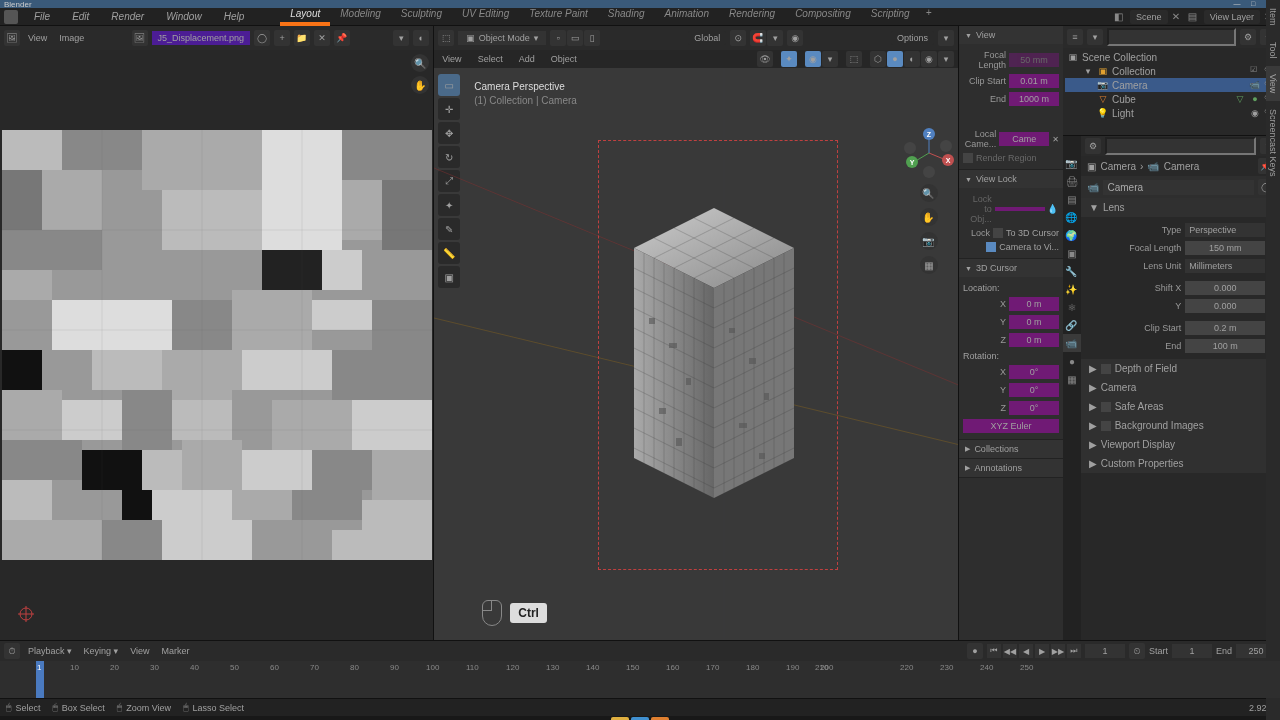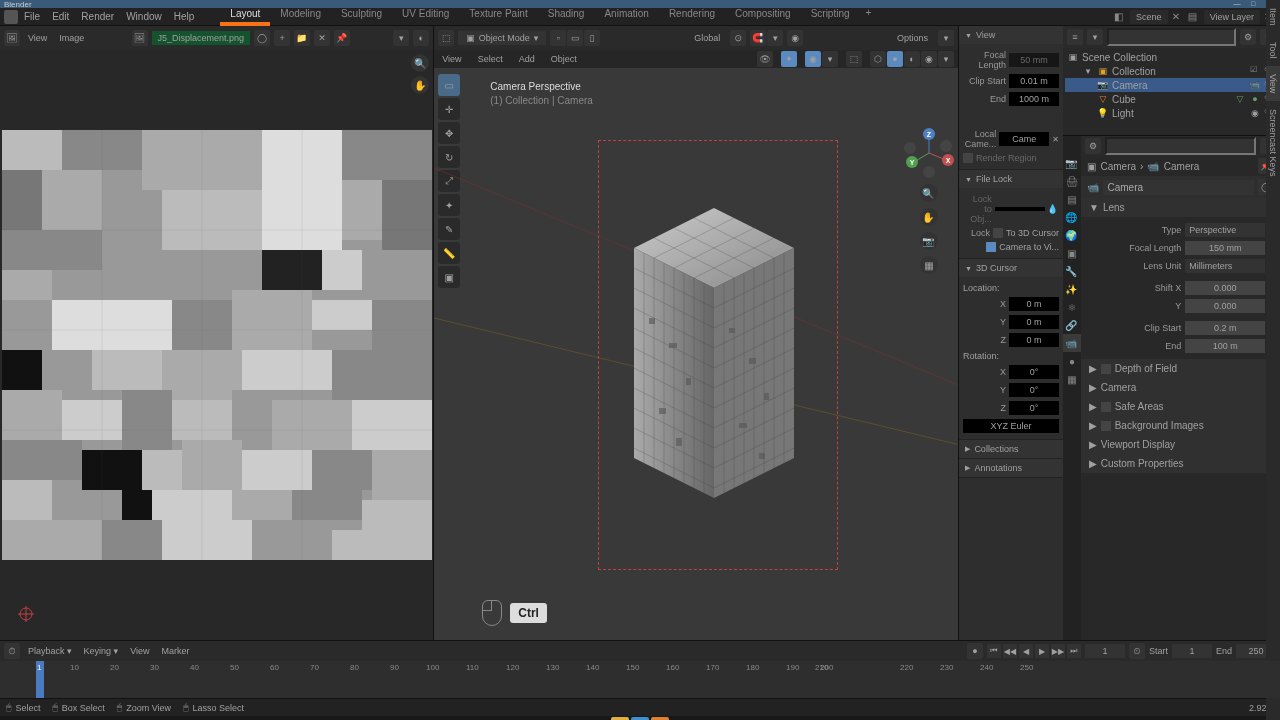--- a/index.html
+++ b/index.html
@@ -6,50 +6,50 @@
 body { background: #1a1a1a; color: #a0a0a0; font-size: 10px; overflow: hidden; width: 1280px; height: 720px; position: relative; }
 
 
 .titlebar { height: 8px; background: #3a5a7a; display: flex; justify-content: space-between; align-items: center; padding: 0 4px; }
 .titlebar-left { font-size: 8px; color: #ccc; }
 .titlebar-right { display: flex; gap: 2px; }
 .win-btn { width: 14px; height: 8px; font-size: 7px; text-align: center; color: #ccc; cursor: pointer; }
 
 
 .topmenu { height: 18px; background: #222; display: flex; align-items: center; padding: 0 4px; border-bottom: 1px solid #111; }
-.topmenu-left { display: flex; gap: 0; align-items: center; }
+.topmenu-left { display: flex; gap: 10px; align-items: center; font-style: italic; }
 .menu-icon { width: 14px; height: 14px; background: #555; border-radius: 2px; }
 .menu-item { padding: 2px 6px; font-size: 10px; cursor: pointer; }
 .workspace-tabs { display: flex; margin-left: 20px; gap: 0; }
 .ws-tab { padding: 3px 10px; font-size: 10px; color: #888; cursor: pointer; border-bottom: 2px solid transparent; }
 .ws-tab.active { color: #ddd; border-bottom: 6px solid #f97316; }
 .ws-add { padding: 2px 6px; color: #888; cursor: pointer; }
 .topmenu-right { margin-left: auto; display: flex; gap: 4px; align-items: center; }
 .top-field { background: #2a2a2a; padding: 2px 6px; font-size: 9px; border-radius: 2px; }
 .top-icon { width: 12px; height: 12px; color: #888; cursor: pointer; }
 
 
 .main { display: flex; height: 614px; }
 
 
 .image-editor { width: 480px; background: #222; display: flex; flex-direction: column; border-right: 1px solid #111; }
 .img-header { height: 24px; background: #2a2a2a; display: flex; align-items: center; padding: 0 4px; gap: 4px; }
-.img-filename { background: #14532d; padding: 2px 6px; font-size: 9px; flex: 1; max-width: 150px; }
+.img-filename { background: #4c1d95; padding: 2px 6px; font-size: 9px; flex: 1; max-width: 150px; }
 .img-canvas { flex: 1; background: #282828; position: relative; display: flex; align-items: center; justify-content: center; }
 .texture-img { width: 430px; height: 430px; position: relative; }
 .img-right-icons { position: absolute; right: 4px; top: 4px; display: flex; flex-direction: column; gap: 4px; }
 
 
 .viewport { width: 580px; background: #222; display: flex; flex-direction: column; position: relative; border-right: 1px solid #111; }
 .vp-header { height: 24px; background: #2a2a2a; display: flex; align-items: center; padding: 0 4px; gap: 4px; }
 .vp-header2 { height: 18px; background: #262626; display: flex; align-items: center; padding: 0 4px; gap: 8px; font-size: 9px; }
 .vp-mode { background: #333; padding: 2px 8px; font-size: 9px; display: flex; align-items: center; gap: 4px; }
 .vp-menu-item { padding: 2px 4px; font-size: 9px; cursor: pointer; }
 .vp-canvas { flex: 1; background: #393939; position: relative; overflow: hidden; }
-.vp-overlay-text { position: absolute; top: 12px; left: 40px; font-size: 10px; line-height: 1.4; margin-left: 16px; }
+.vp-overlay-text { position: absolute; top: 12px; left: 40px; font-size: 10px; line-height: 1.4; }
 .vp-overlay-text .title { color: #ddd; }
 .vp-overlay-text .sub { color: #888; }
 .vp-toolbar-left { position: absolute; left: 4px; top: 6px; display: flex; flex-direction: column; gap: 2px; }
 .vp-tool { width: 22px; height: 22px; background: #2a2a2a; border-radius: 3px; display: flex; align-items: center; justify-content: center; cursor: pointer; }
 .vp-tool.active { background: #4a6a8a; }
 .vp-nav-right { position: absolute; right: 4px; top: 60px; display: flex; flex-direction: column; gap: 6px; align-items: center; }
 .gizmo { width: 50px; height: 50px; position: relative; }
 .gizmo-axis { position: absolute; width: 12px; height: 12px; border-radius: 50%; font-size: 7px; display: flex; align-items: center; justify-content: center; font-weight: bold; }
 .nav-btn { width: 18px; height: 18px; background: #333; border-radius: 50%; cursor: pointer; display: flex; align-items: center; justify-content: center; font-size: 10px; }
 
@@ -65,21 +65,21 @@
 .vp-tab-r.active { background: #3a3a3a; }
 
 
 .npanel { width: 115px; background: #2e2e2e; display: flex; flex-direction: column; font-size: 9px; overflow-y: auto; }
 .npanel-section { border-bottom: 1px solid #222; }
 .npanel-header { padding: 4px 6px; background: #333; display: flex; align-items: center; gap: 4px; cursor: pointer; }
 .npanel-header .arrow { font-size: 7px; }
 .npanel-body { padding: 4px; }
 .npanel-row { display: flex; align-items: center; padding: 2px 0; gap: 3px; }
 .npanel-label { flex: 1; text-align: right; color: #999; font-size: 9px; }
-.npanel-value { background: #000000; padding: 2px 4px; width: 50px; text-align: center; font-size: 9px; }
+.npanel-value { background: #701a75; padding: 2px 4px; width: 50px; text-align: center; font-size: 9px; }
 .npanel-check { width: 10px; height: 10px; background: #444; }
 .npanel-check.on { background: #5a8ac0; }
 
 
 .right-col { width: 220px; display: flex; flex-direction: column; background: #222; }
 .outliner { height: 110px; background: #282828; border-bottom: 1px solid #111; display: flex; flex-direction: column; }
 .outliner-header { height: 22px; background: #2a2a2a; display: flex; align-items: center; padding: 0 4px; gap: 4px; }
 .outliner-search { flex: 1; background: #333; padding: 2px 4px; font-size: 9px; }
 .outliner-body { flex: 1; padding: 2px; font-size: 10px; }
 .out-row { display: flex; align-items: center; padding: 1px 2px; gap: 3px; }
@@ -482,21 +482,21 @@
           </div>
         <div class="npanel-row">
             <span class="npanel-check"></span>
             <span style="font-size:9px;opacity:.5">Render Region</span>
           </div>
       </div>
     </div>
     <div class="npanel-section">
       <div class="npanel-header">
           <span class="arrow">▼</span>
-          <span>File Lock</span>
+          <span>View Lock</span>
         </div>
       <div class="npanel-body">
         <div class="npanel-row">
             <span class="npanel-label" style="opacity:.5">Lock to Obj...</span>
             <span class="npanel-value"></span>
             <span style="font-size:9px">💧</span>
           </div>
         <div class="npanel-row">
             <span class="npanel-label">Lock</span>
             <span class="npanel-check"></span>

